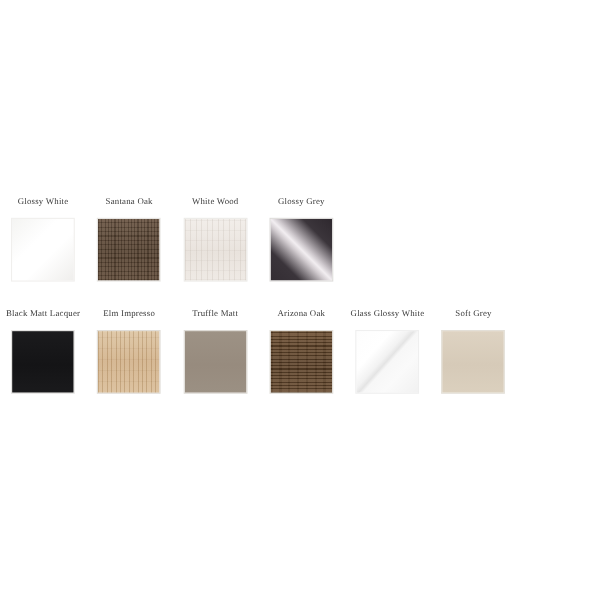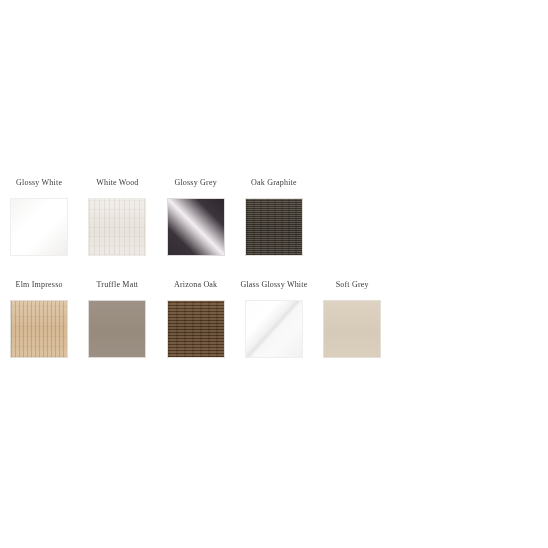--- a/index.html
+++ b/index.html
@@ -164,40 +164,46 @@
 <div id="board">
 
   <div class="row" id="row-0">
     <div class="cell">
       <div class="swatch-label">Glossy White</div>
       <div class="swatch f-glossy-white">
           <div class="tex"></div>
         </div>
     </div>
     <div class="cell">
+      <div class="swatch-label">Santana Oak</div>
+      <div class="swatch f-santana-oak">
+          <div class="tex"></div>
+        </div>
+    </div>
+    <div class="cell">
       <div class="swatch-label">White Wood</div>
       <div class="swatch f-white-wood">
           <div class="tex"></div>
         </div>
     </div>
     <div class="cell">
       <div class="swatch-label">Glossy Grey</div>
       <div class="swatch f-glossy-grey">
           <div class="tex"></div>
         </div>
     </div>
-    <div class="cell">
-      <div class="swatch-label">Oak Graphite</div>
-      <div class="swatch f-oak-graphite">
-          <div class="tex"></div>
-        </div>
-    </div>
   </div>
 
   <div class="row" id="row-1">
+    <div class="cell">
+      <div class="swatch-label">Black Matt Lacquer</div>
+      <div class="swatch f-black-matt-lacquer">
+          <div class="tex"></div>
+        </div>
+    </div>
     <div class="cell">
       <div class="swatch-label">Elm Impresso</div>
       <div class="swatch f-elm-impresso">
           <div class="tex"></div>
         </div>
     </div>
     <div class="cell">
       <div class="swatch-label">Truffle Matt</div>
       <div class="swatch f-truffle-grey">
           <div class="tex"></div>

